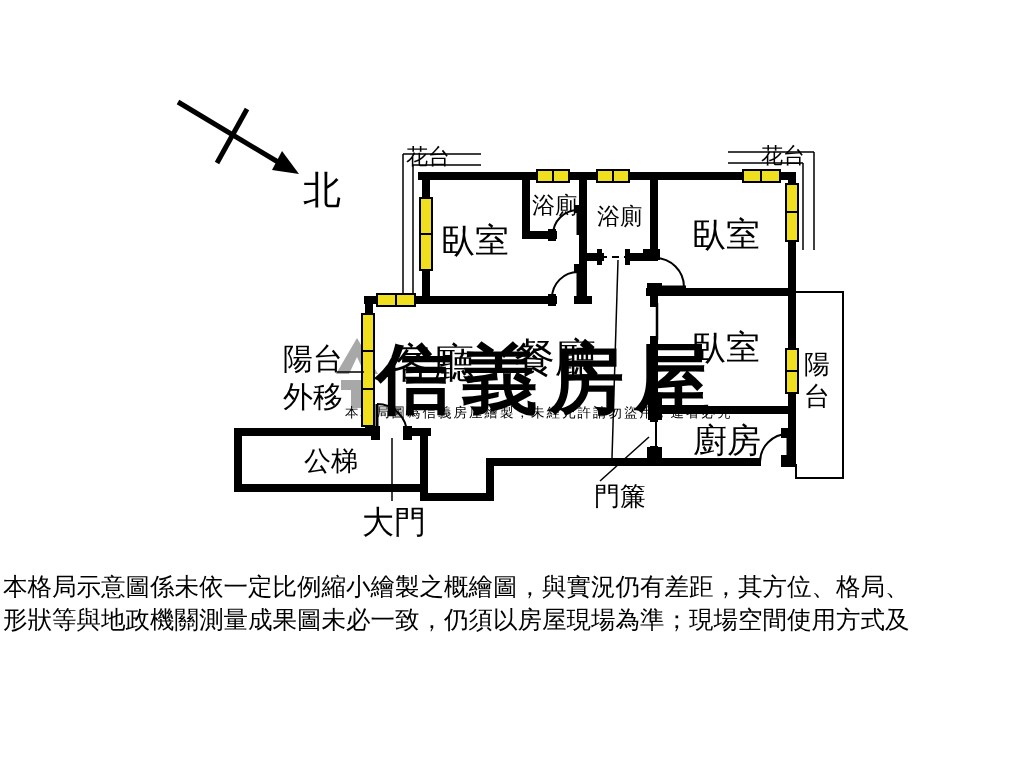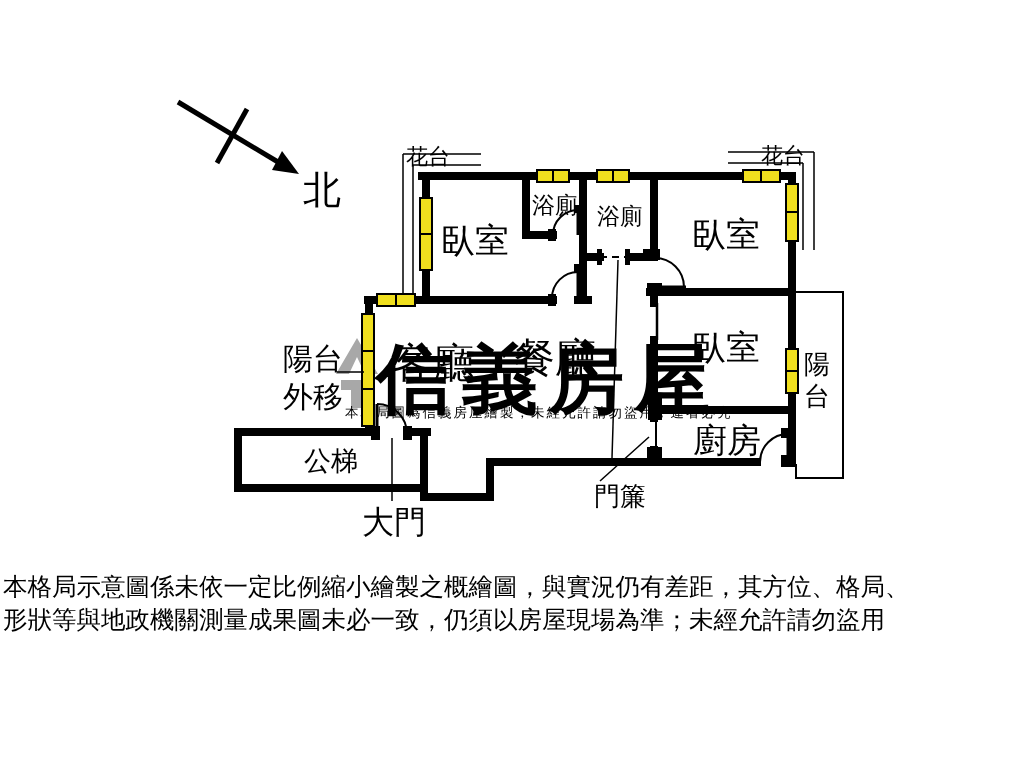--- a/index.html
+++ b/index.html
@@ -150,15 +150,15 @@
     <text x="817" y="396" font-size="26" dominant-baseline="central" class="plan-text">台</text>
     <text x="727" y="440" font-size="34" dominant-baseline="central" class="plan-text">廚房</text>
     <text x="331" y="460" font-size="27" dominant-baseline="central" class="plan-text">公梯</text>
     <text x="394" y="522" font-size="32" dominant-baseline="central" class="plan-text">大門</text>
     <text x="620" y="496" font-size="26" dominant-baseline="central" class="plan-text">門簾</text>
   </g>
 </svg>
 
   <div class="disclaimer">
     <div>本格局示意圖係未依一定比例縮小繪製之概繪圖，與實況仍有差距，其方位、格局、</div>
-    <div>形狀等與地政機關測量成果圖未必一致，仍須以房屋現場為準；未經允許請勿盜用</div>
+    <div>形狀等與地政機關測量成果圖未必一致，仍須以房屋現場為準；現場空間使用方式及</div>
   </div>
 </div>
 
 </body></html>

